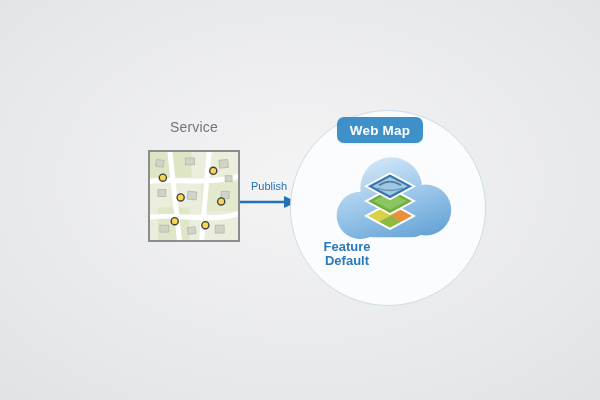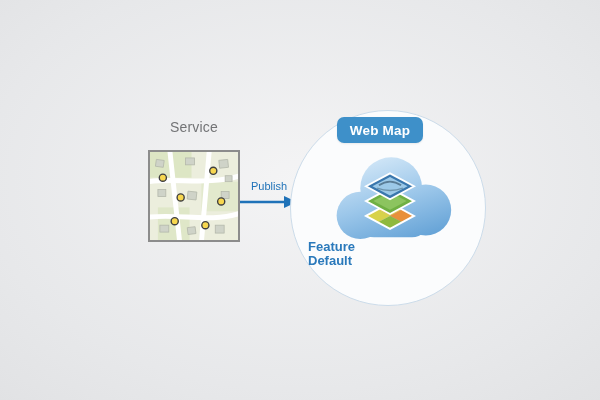--- a/index.html
+++ b/index.html
@@ -45,21 +45,21 @@
     color:#ffffff;font-size:13.5px;font-weight:600;letter-spacing:.2px;
     z-index:5;
     box-shadow:0 1px 2px rgba(0,0,0,.08);
   }
 
   .cloud-svg{position:absolute;left:318px;top:150px;width:150px;height:100px;z-index:2;}
   .layers-svg{position:absolute;left:353px;top:165px;width:74px;height:74px;z-index:3;}
 
   .feature-service-label{
     position:absolute;left:308px;top:240px;width:78px;
-    text-align:left;font-size:13px;line-height:14px;
+    text-align:center;font-size:13px;line-height:14px;
     color:#2a79bb;font-weight:600;z-index:4;
   }
 </style>
 </head>
 <body>
 
 <div class="stage">
 
   <div class="default-label">Service</div>
 

